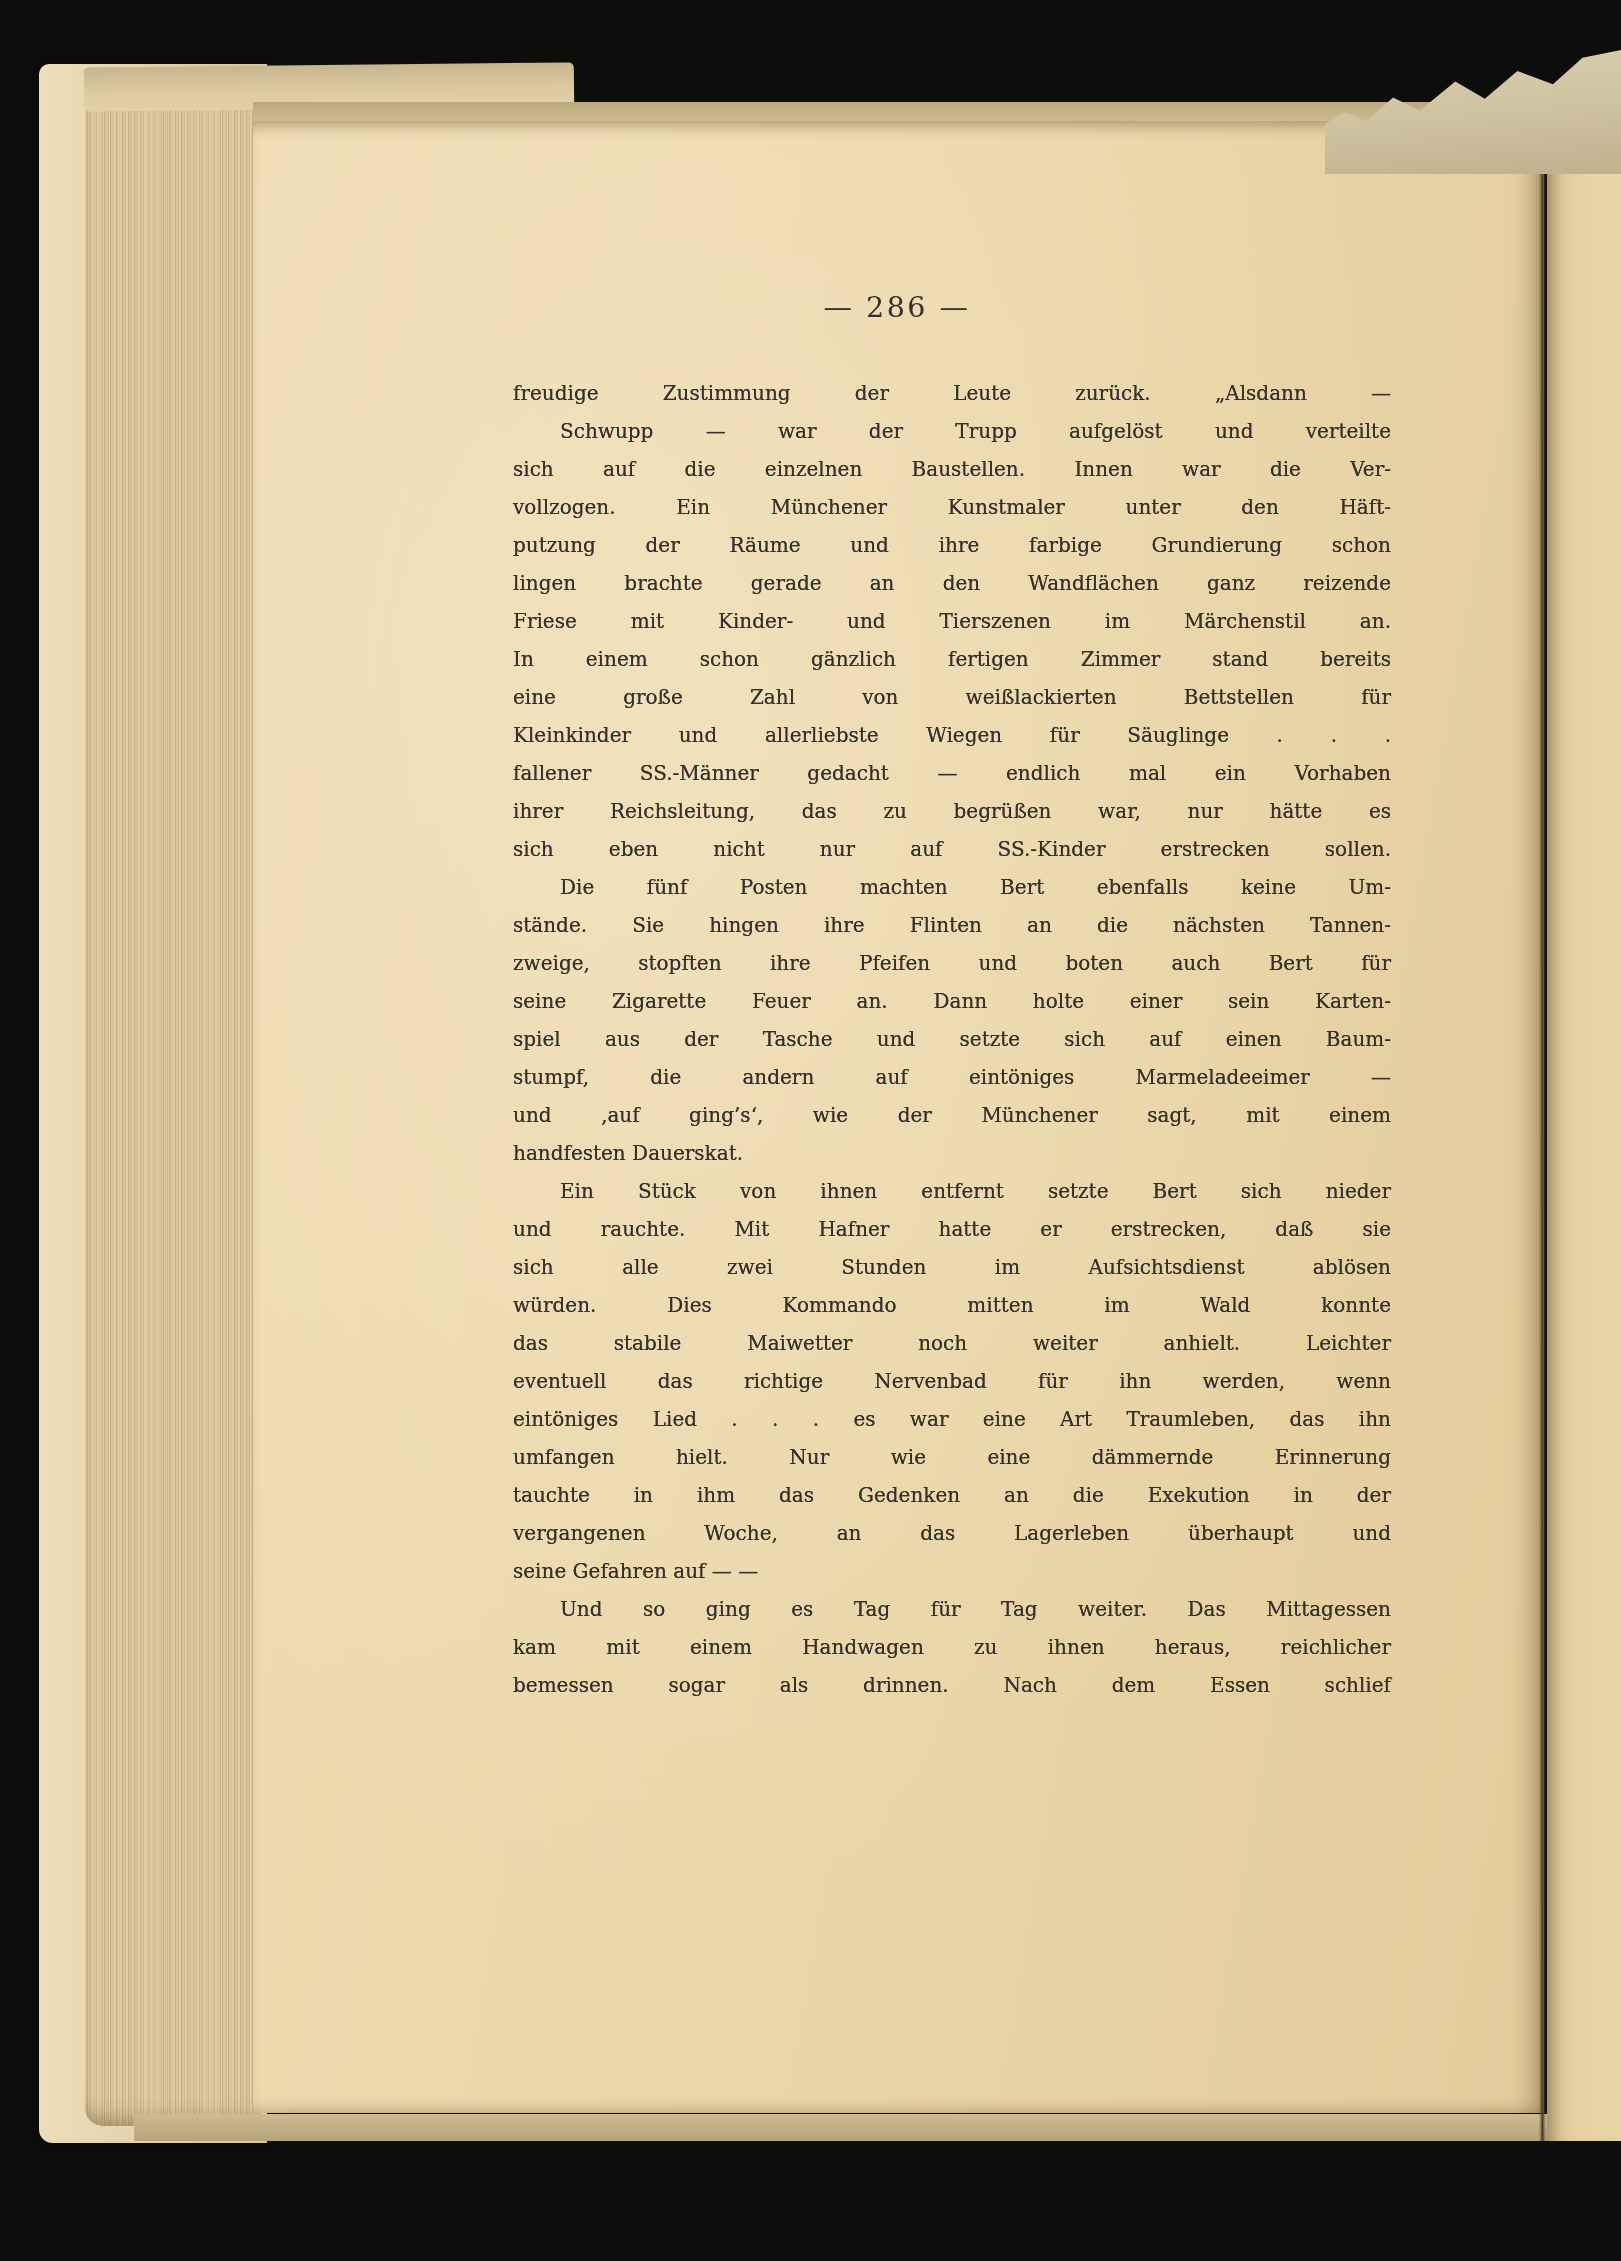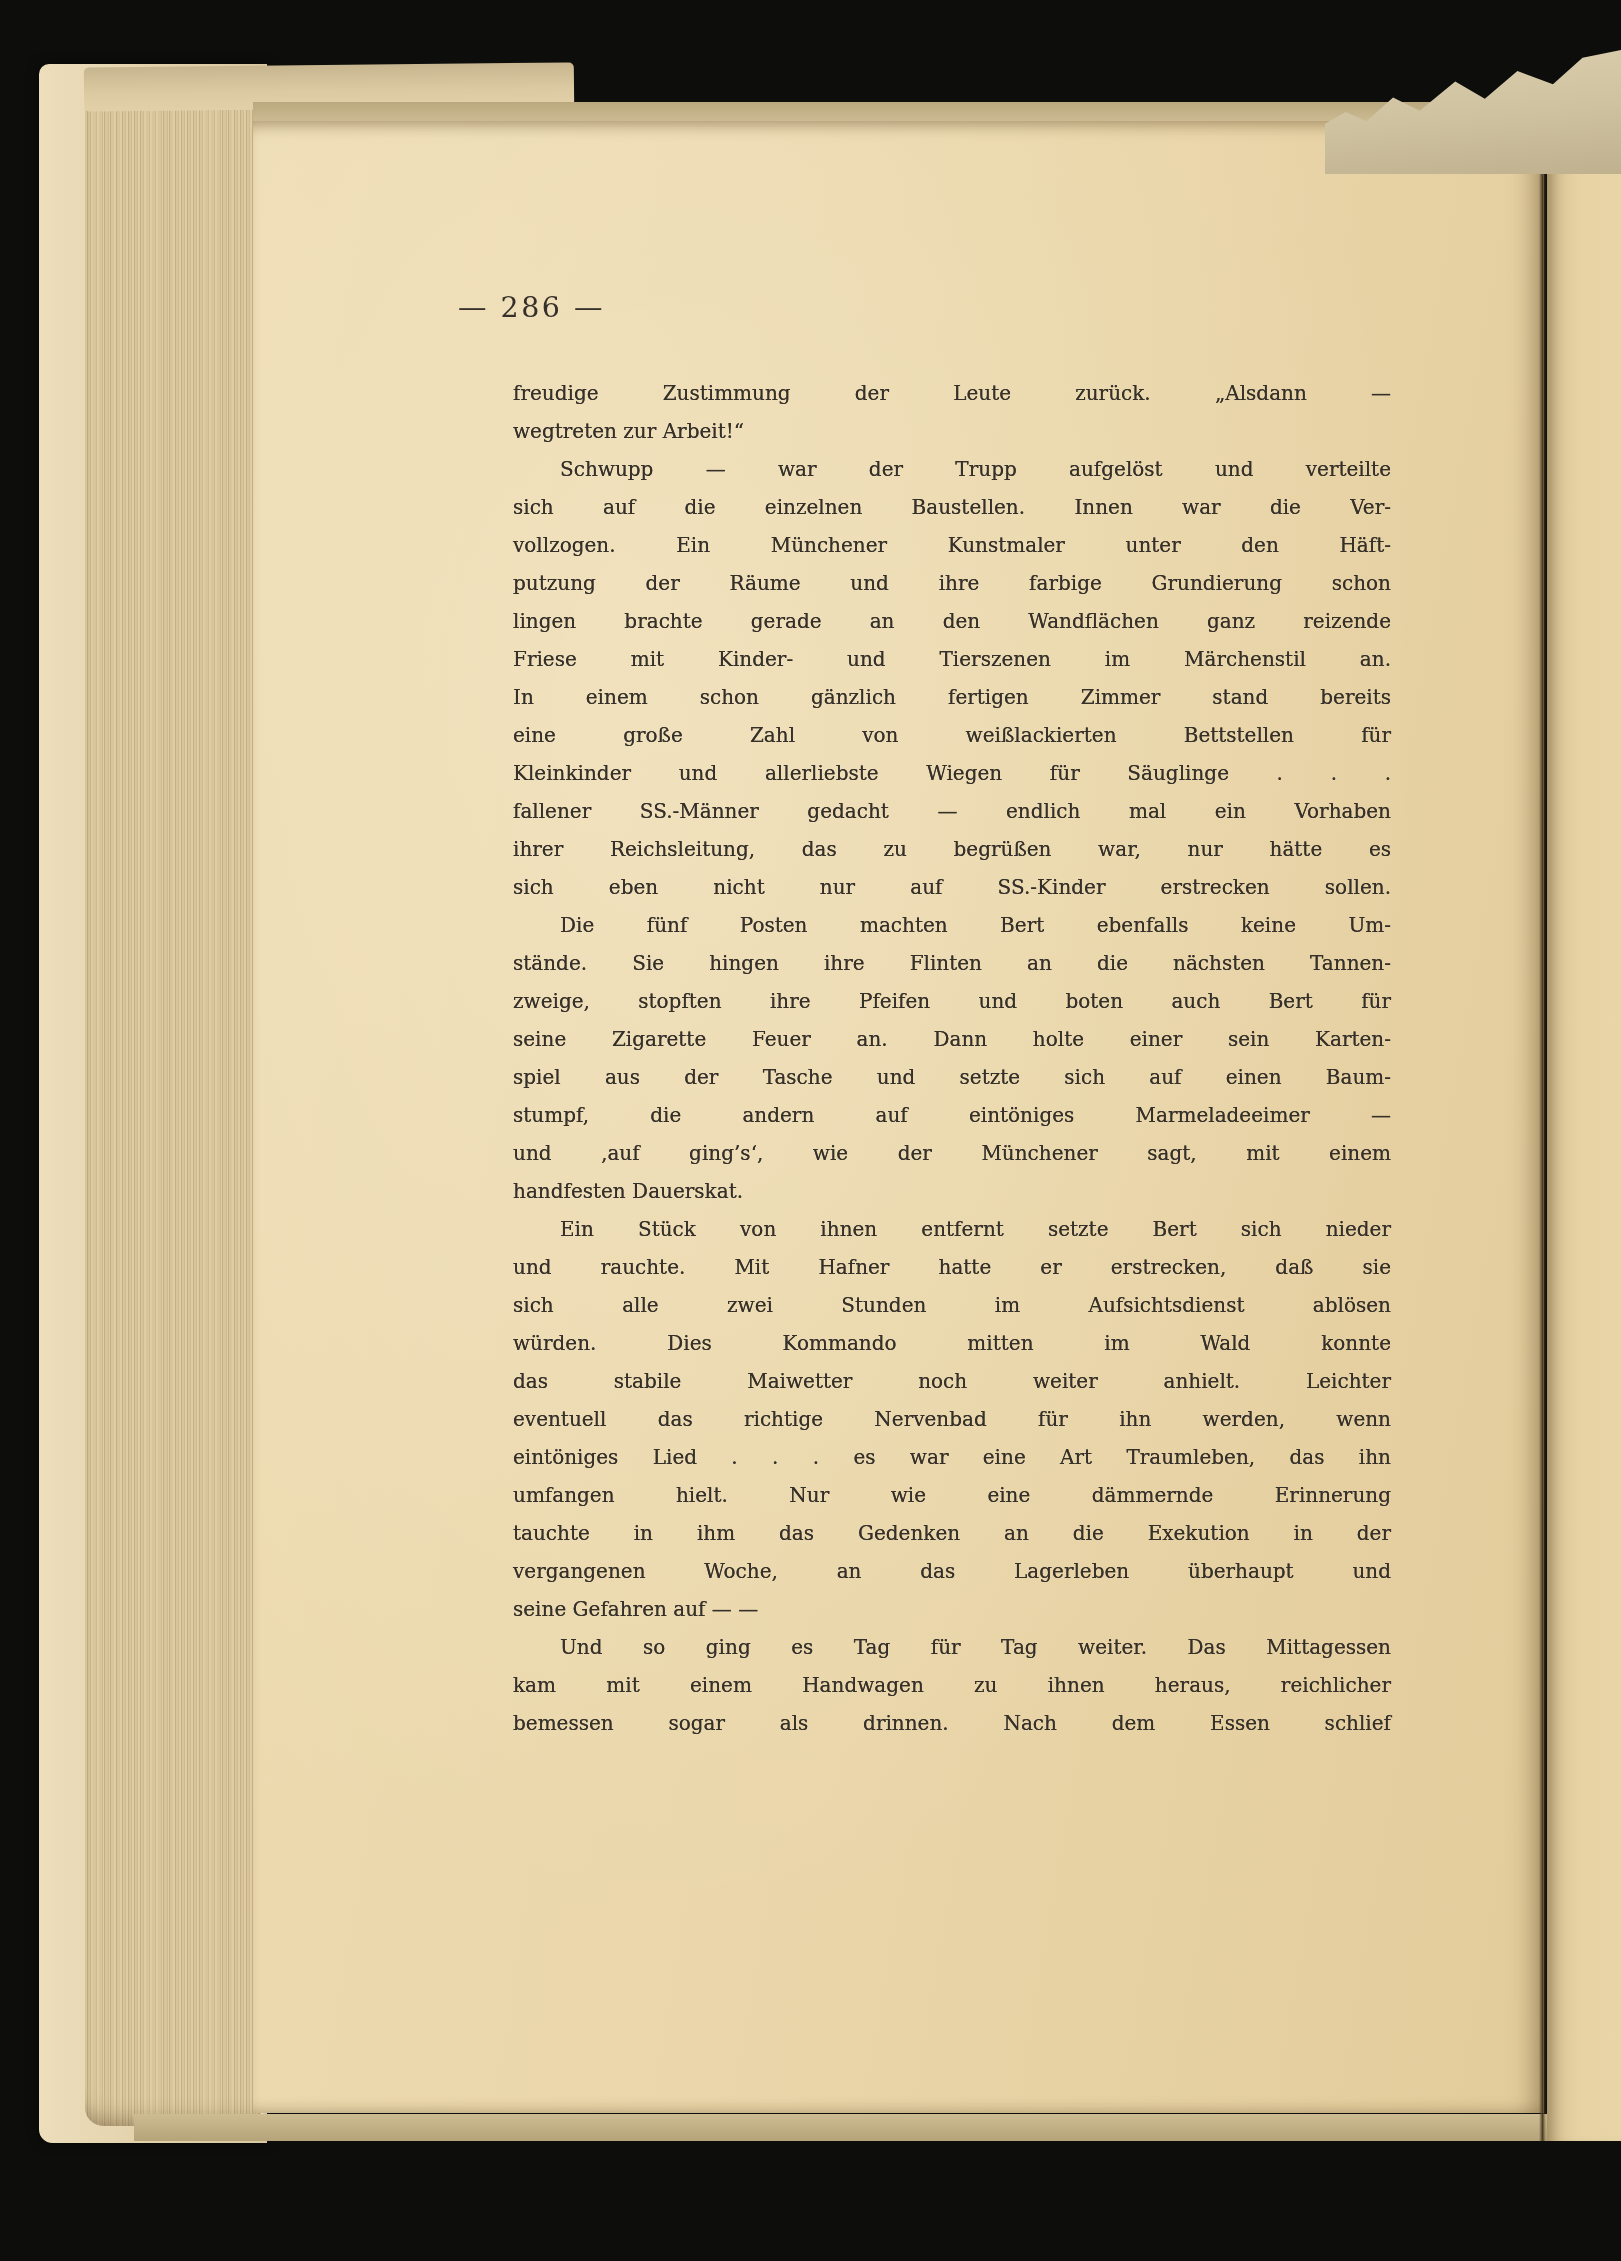--- a/index.html
+++ b/index.html
@@ -73,21 +73,21 @@
   .torn-paper {
     position:absolute; left:1325px; top:42px; width:296px; height:132px;
     background:linear-gradient(175deg,#dcd0ae 0%,#cfc2a0 55%,#bfb18e 100%);
     clip-path:polygon(0% 62%,7% 53%,14% 60%,23% 42%,32% 52%,44% 30%,54% 43%,65% 22%,77% 32%,87% 12%,100% 6%,100% 100%,0% 100%);
     filter:drop-shadow(0 2.5px 1.7px rgba(0,0,0,.55));
   }
 
   
   .folio {
     position:absolute; left:205px; top:170px; width:878px;
-    text-align:left;
+    text-align:center;
     font-size:28.5px; letter-spacing:2.5px;
     color:#35302a;
   }
   
   .text-block {
     position:absolute; left:260px; top:253px; width:878px;
     color:#35302a;
     font-size:20px; line-height:38px;
     text-shadow:0 0 0.4px rgba(53,48,42,.85);
   }
@@ -107,21 +107,20 @@
   <div class="cover"></div>
   <div class="edge-stack"></div>
   <div class="edge-top-band"></div>
   <div class="page-top-edge"></div>
   <div class="page-bottom-edge"></div>
 
   <div class="main-page">
     <div class="folio">— 286 —</div>
     <div class="text-block" id="text-block">
         <div class="line">freudige Zustimmung der Leute zurück. „Alsdann —</div>
-        <div class="line flush">wegtreten zur Arbeit!“</div>
         <div class="line indent">Schwupp — war der Trupp aufgelöst und verteilte</div>
         <div class="line">sich auf die einzelnen Baustellen. Innen war die Ver-</div>
         <div class="line">vollzogen. Ein Münchener Kunstmaler unter den Häft-</div>
         <div class="line">putzung der Räume und ihre farbige Grundierung schon</div>
         <div class="line">lingen brachte gerade an den Wandflächen ganz reizende</div>
         <div class="line">Friese mit Kinder- und Tierszenen im Märchenstil an.</div>
         <div class="line">In einem schon gänzlich fertigen Zimmer stand bereits</div>
         <div class="line">eine große Zahl von weißlackierten Bettstellen für</div>
         <div class="line">Kleinkinder und allerliebste Wiegen für Säuglinge . . .</div>
         <div class="line">fallener SS.-Männer gedacht — endlich mal ein Vorhaben</div>

